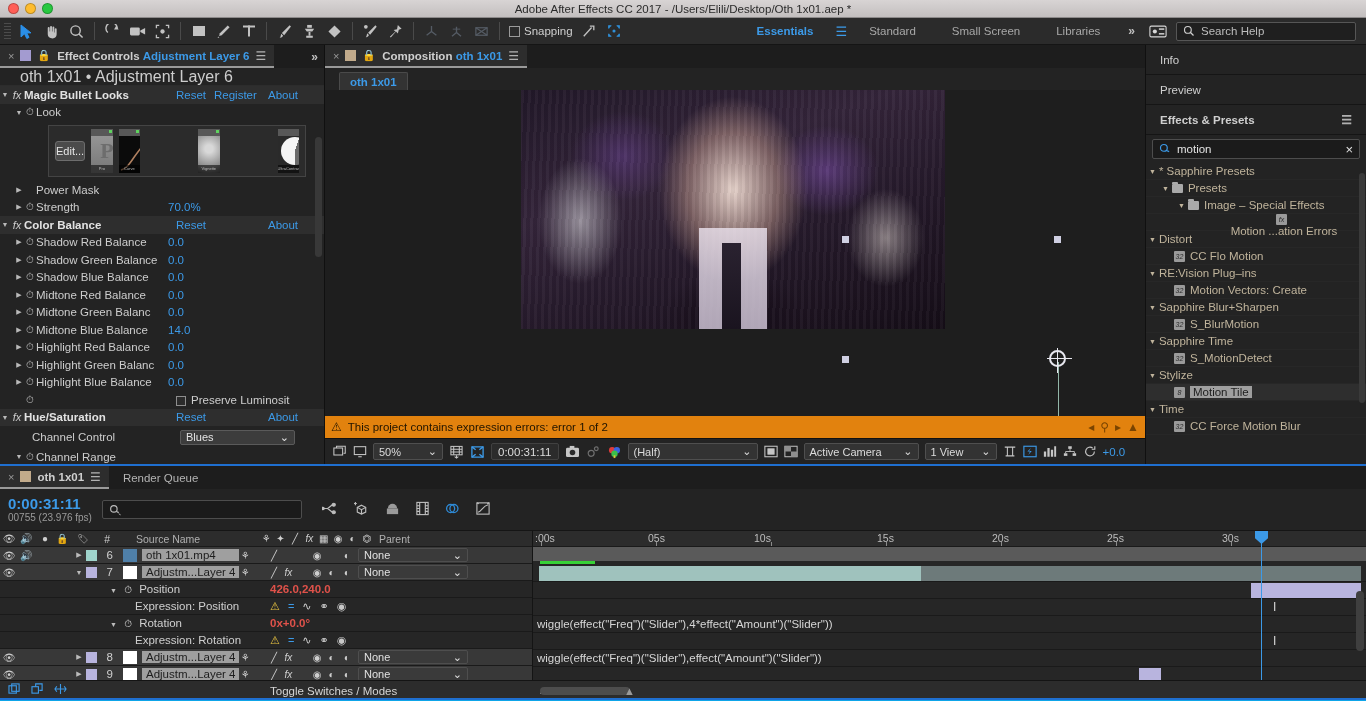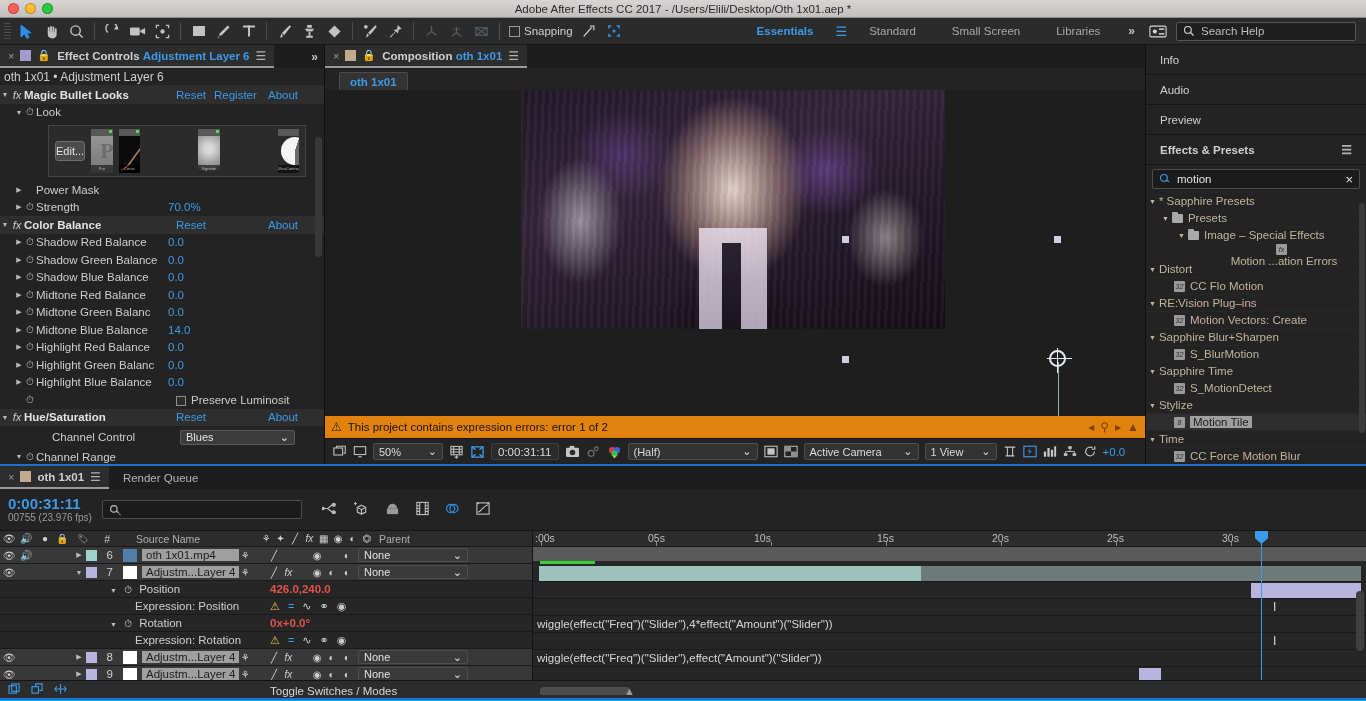--- a/index.html
+++ b/index.html
@@ -67,22 +67,22 @@
   .ptab{ display:flex; align-items:center; gap:6px; height:23px; padding:0 8px;
          background:#2d2d2d; border-bottom:2px solid #9a9a9a; }
   .ptab .x{ color:#9a9a9a; font-size:11px; }
   .swatch{ width:11px; height:11px; background:#a39bd0; }
   .swatch.tan{ background:#c2ab8b; }
   .lock{ font-size:11px; color:#b0b0b0; }
   .ptab-label{ font-size:11.5px; color:#cfcfcf; font-weight:bold;}
   .ptab-label b{ color:#3c9ae8; }
   .hamb{ color:#b0b0b0; font-size:12px; }
   .panel-chev{ position:absolute; right:6px; color:#c0c0c0; font-weight:bold; font-size:12px;}
-  .ecp-path{ height:18px; display:flex; align-items:center; padding-left:4px;
-             font-size:12px; color:#cdcdcd; border-bottom:1px solid #2c2c2c;}
+  .ecp-path{ height:18px; display:flex; align-items:center; padding-left:20px;
+             font-size:16px; color:#cdcdcd; border-bottom:1px solid #2c2c2c;}
   .fxlist{ position:relative; }
   .row{ height:17.5px; display:flex; align-items:center; font-size:11.5px; position:relative;}
   .row.hdr{ background:#2e2e2e; }
   .tw{ width:10px; text-align:center; color:#b9b9b9; font-size:7px; flex:0 0 auto;}
   .sw{ color:#b9b9b9; font-size:10px; width:12px; text-align:center; flex:0 0 auto;}
   .fxi{ font-style:italic; font-size:11px; color:#cdcdcd; width:14px; text-align:center;}
   .pname{ color:#cdcdcd; }
   .pname.bold{ font-weight:bold; color:#e2e2e2;}
   .pval{ position:absolute; left:168px; color:#3c9ae8; }
   .lnk{ position:absolute; color:#3c9ae8; }
@@ -528,21 +528,21 @@
         </div>
 
         <div class="row hdr">
           <span class="tw">▼</span>
           <span class="fxi">fx</span>
           <span class="pname bold">Hue/Saturation</span>
           <span class="lnk r1">Reset</span>
           <span class="lnk r3">About</span>
         </div>
         <div class="row" style="height:22px;">
-          <span class="pname" style="margin-left:52px;">Channel Control</span>
+          <span class="pname" style="margin-left:32px;">Channel Control</span>
           <span class="dropdown">
             <span>Blues</span>
             <span>⌄</span>
           </span>
         </div>
         <div class="row">
           <span class="tw" style="margin-left:14px;">▼</span>
           <span class="sw">⏱</span>
           <span class="pname">Channel Range</span>
         </div>
@@ -710,21 +710,20 @@
               <path d="M13 7a5 5 0 11-2-4"></path>
               <path d="M13.5 1v3.4H10"></path>
             </svg>
         </span>
         <span style="color:#3c9ae8;font-size:11.5px;">+0.0</span>
       </div>
     </div>
 
     <div class="rside">
       <div class="rpanel">Info</div>
-      <div class="rpanel">Audio</div>
       <div class="rpanel">Preview</div>
       <div class="rpanel bold" style="justify-content:space-between;">
         <span>Effects &amp; Presets</span>
         <span class="hamb">☰</span>
       </div>
       <div class="searchrow">
         <div class="searchbox">
           <svg width="12" height="12" viewBox="0 0 16 16">
               <circle cx="6.5" cy="6.5" r="4.5" fill="none" stroke="#3c9ae8" stroke-width="1.6"></circle>
               <line x1="10" y1="10" x2="13.5" y2="11.5" stroke="#3c9ae8" stroke-width="1.6"></line>

